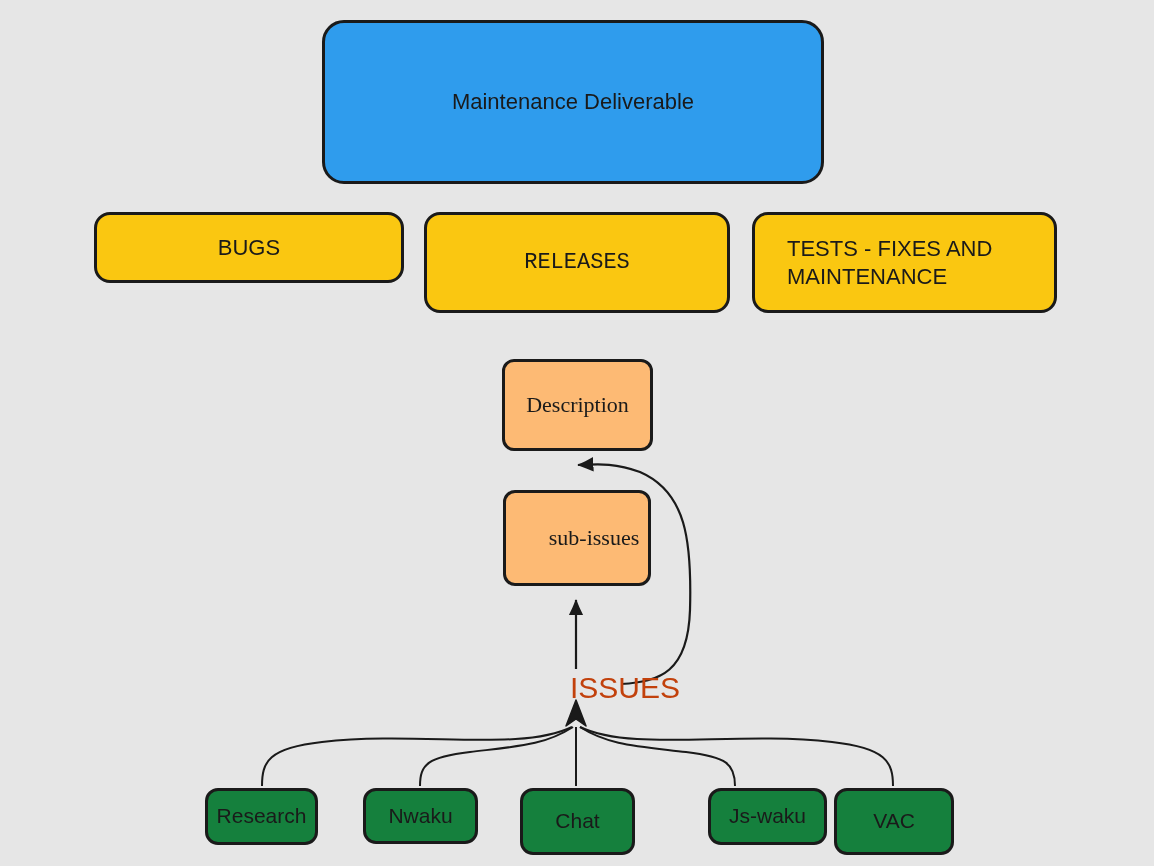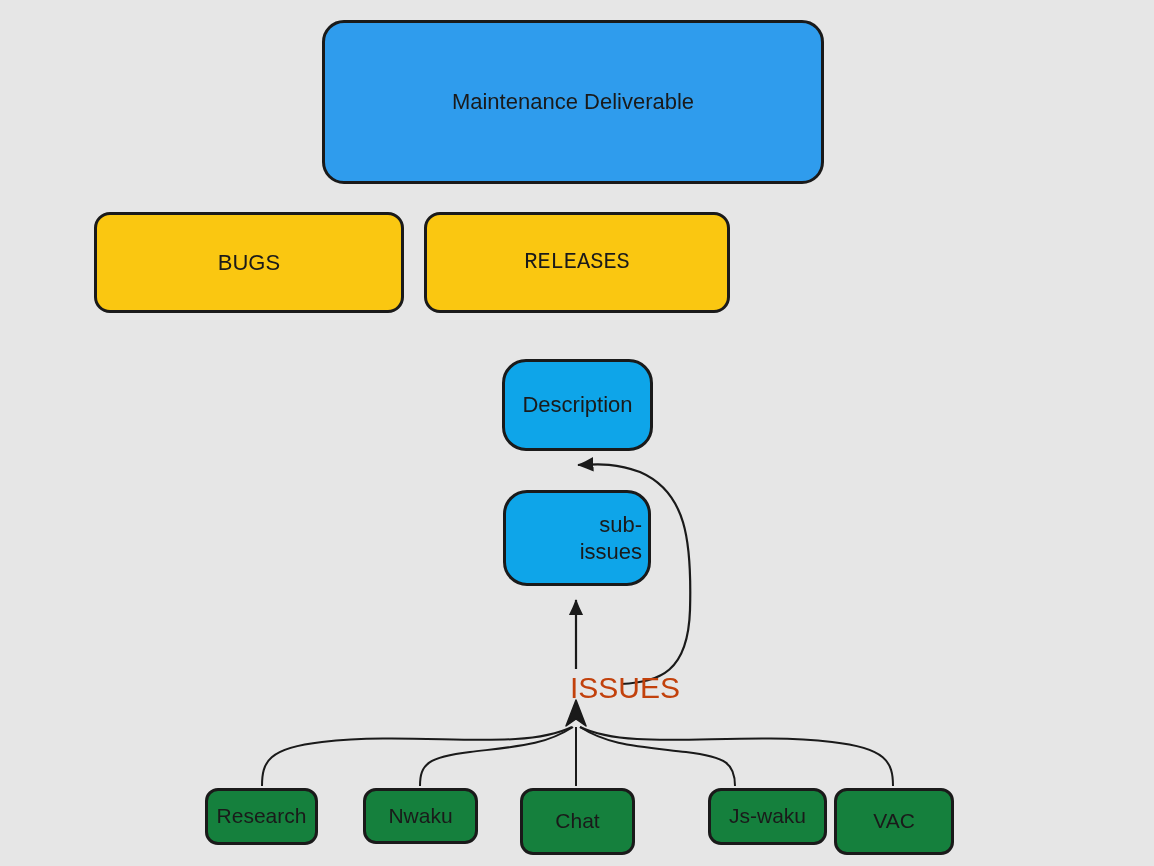--- a/index.html
+++ b/index.html
@@ -26,41 +26,42 @@
     width: 1154px;
     height: 866px;
     pointer-events: none;
   }
   .node {
     position: absolute;
     box-sizing: border-box;
     display: flex;
     align-items: center;
     justify-content: center;
-    text-align: right;
+    text-align: left;
     color: #1a1a1a;
     border: 3px solid #1a1a1a;
     line-height: 1.25;
     padding: 2px 6px;
     z-index: 2;
   }
   .node-deliverable {
     background: #2f9ced;
     border-radius: 22px;
     font-size: 22px;
   }
   .node-category {
     background: #fac711;
     border-radius: 16px;
     font-size: 22px;
   }
   .node-issue {
-    background: #0ea5e9;
-    border-radius: 24px;
+    background: #fdba74;
+    border-radius: 12px;
     font-size: 22px;
+    font-family: Liberation Serif, serif;
   }
   .node-source {
     background: #15803d;
     border-radius: 13px;
     font-size: 21px;
     border-width: 3px;
   }
   .edge-label {
     position: absolute;
     font-size: 30px;
@@ -97,25 +98,28 @@
     <path d="M735,786 C735,764 727,757 686,752 C636,746 608,745 580,727" fill="none" stroke="#1a1a1a" stroke-width="2"></path>
     <path d="M893,786 C893,762 886,748 832,742 C734,731 632,752 580,727" fill="none" stroke="#1a1a1a" stroke-width="2"></path>
 
     <path d="M576,700 L566,726 L576,719 L586,726 Z" fill="#1a1a1a" stroke="#1a1a1a" stroke-width="1.5" stroke-linejoin="round"></path>
   </svg>
 
   <div class="node node-deliverable" style="left:322px; top:20px; width:502px; height:164px;">
     <span>Maintenance Deliverable</span>
   </div>
 
-  <div class="node node-category" style="left:94px; top:212px; width:310px; height:101px;">
+  <div class="node node-category" style="left:94px; top:212px; width:310px; height:71px;">
     <span>BUGS</span>
   </div>
   <div class="node node-category" style="left:424px; top:212px; width:306px; height:101px;font-family:Liberation Mono, monospace;">
     <span>RELEASES</span>
+  </div>
+  <div class="node node-category" style="left:752px; top:212px; width:305px; height:101px;">
+    <span style="max-width:235px;">TESTS - FIXES AND MAINTENANCE</span>
   </div>
 
   <div class="node node-issue" style="left:502px; top:359px; width:151px; height:92px;">
     <span>Description</span>
   </div>
   <div class="node node-issue" style="left:503px; top:490px; width:148px; height:96px;padding-left:40px;">
     <span>sub-issues</span>
   </div>
 
   <div class="edge-label" style="left:537px; top:671px;">

